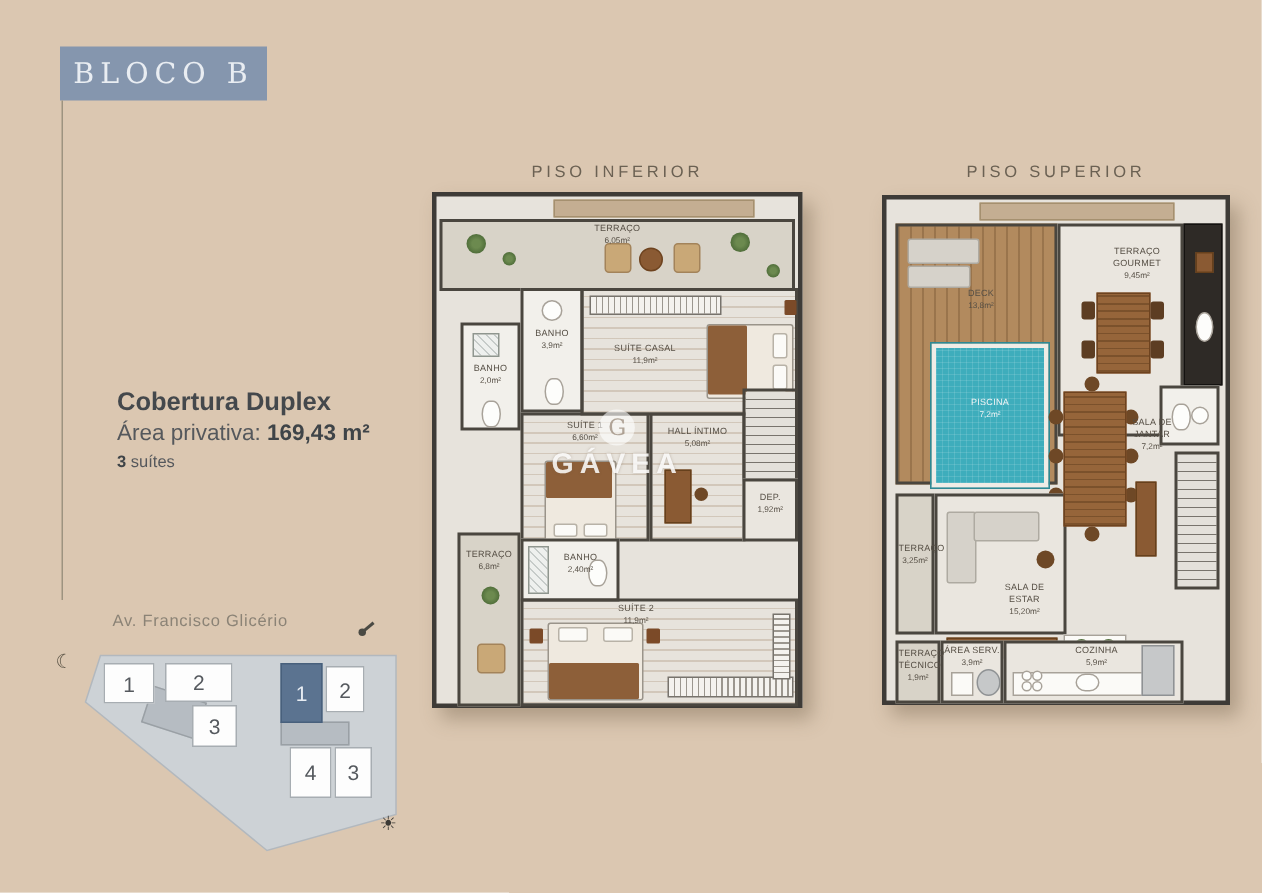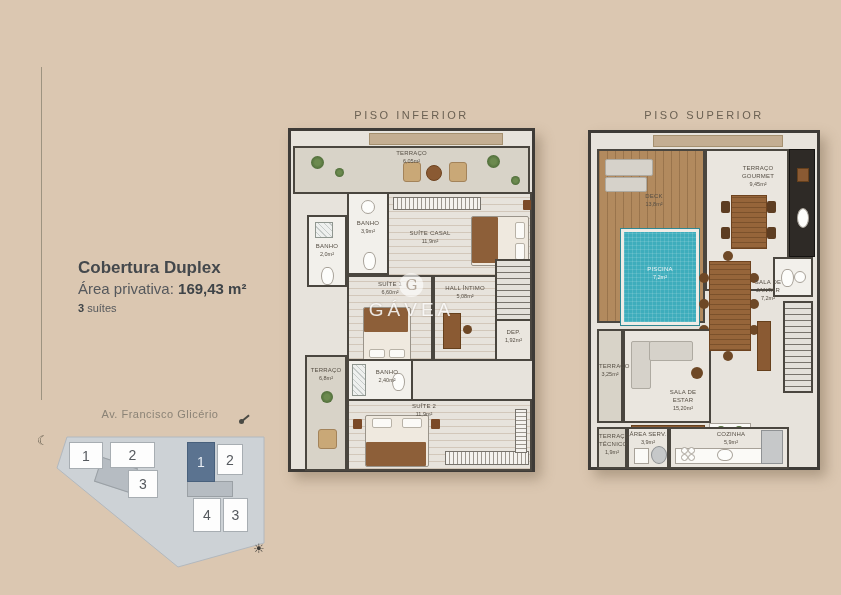--- a/index.html
+++ b/index.html
@@ -62,41 +62,44 @@
   .counter{position:absolute;background:#fbfaf7;border:1px solid #a8a299;box-sizing:border-box}
   .appl{position:absolute;background:#c6c8c9;border:1px solid #8f9294}
   .grill{position:absolute;background:#2e2a26;border:1px solid #141210}
   .cab{position:absolute;background:#8a5a33;border:1px solid #66401c}
 
   
   .wm{position:absolute;left:50%;top:142px;transform:translateX(-50%);text-align:center;z-index:6;pointer-events:none}
   .wm-circle{width:24px;height:24px;margin:0 auto 2px;border-radius:50%;background:rgba(255,255,255,.6);
              display:flex;align-items:center;justify-content:center;font-family:"DejaVu Serif",serif;
              font-size:15px;color:rgba(120,100,80,.55)}
-  .wm-text{font-size:19px;font-weight:normal;letter-spacing:4px;color:rgba(255,255,255,.85);
+  .wm-text{font-size:19px;font-weight:bold;letter-spacing:4px;color:rgba(255,255,255,.85);
            text-shadow:0 0 2px rgba(110,90,70,.35)}
 
   
   .siteplan{position:absolute;left:35px;top:400px;width:255px;height:180px}
-  .street{position:absolute;left:40px;top:8px;width:170px;text-align:center;font-size:11px;letter-spacing:.5px;color:#8b8376}
+  .street{position:absolute;left:40px;top:8px;width:170px;font-size:11px;letter-spacing:.5px;color:#8b8376}
   .blk{position:absolute;background:#fdfdfd;border:1px solid #a7adb2;box-sizing:border-box;
        display:flex;align-items:center;justify-content:center;font-size:14px;color:#55595e}
   .blk.hl{background:#5b7390;border-color:#48607c;color:#e8edf3}
   .conn{position:absolute;background:#b6bcc2;border:1px solid #9aa0a5;box-sizing:border-box}
   .sun,.moon{position:absolute;font-size:13px;color:#3c3a36}
   .moon{color:#5e5749}
   .compass{position:absolute;width:14px;height:14px}
   .compass .dot{position:absolute;left:1px;bottom:1px;width:5px;height:5px;border-radius:50%;background:#4a4a44}
   .compass .needle{position:absolute;left:4px;bottom:4px;width:9px;height:1.5px;background:#4a4a44;transform:rotate(-40deg);transform-origin:left center}
 </style>
 </head>
 <body>
 
 <div class="canvas">
 
+  <div class="badge">
+    <span>BLOCO B</span>
+  </div>
   <div class="badge-line"></div>
 
   <div class="unit-type">Cobertura Duplex</div>
   <div class="unit-area">
     <span>Área privativa:</span>
     <b>169,43 m²</b>
   </div>
   <div class="unit-suites">
     <b>3</b>
     <span>suítes</span>

